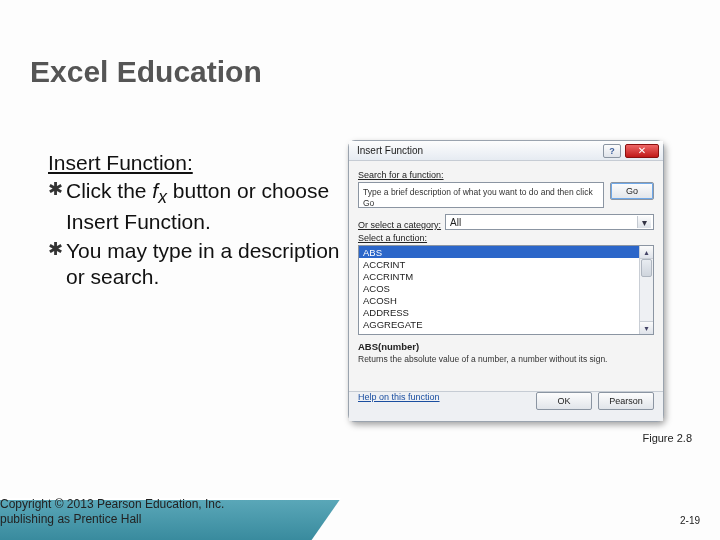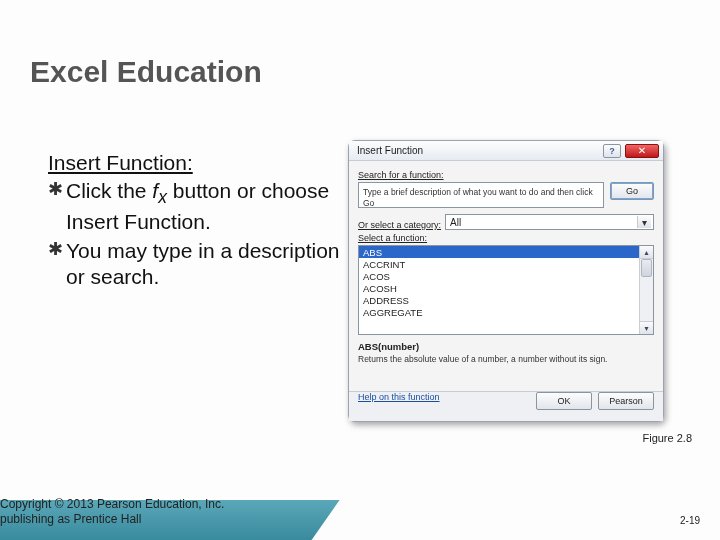--- a/index.html
+++ b/index.html
@@ -95,20 +95,21 @@
         <span>All</span>
         <span class="chev">▾</span>
       </div>
     </div>
 
     <div class="lbl">Select a function:</div>
     <div class="list">
       <div class="list-inner" id="fn-list">
           <div class="li sel">ABS</div>
           <div class="li">ACCRINT</div>
+          <div class="li">ACCRINTM</div>
           <div class="li">ACOS</div>
           <div class="li">ACOSH</div>
           <div class="li">ADDRESS</div>
           <div class="li">AGGREGATE</div>
         </div>
       <div class="scrollbar">
         <div class="sb-btn">▴</div>
         <div class="sb-track">
             <div class="sb-thumb"></div>
           </div>

